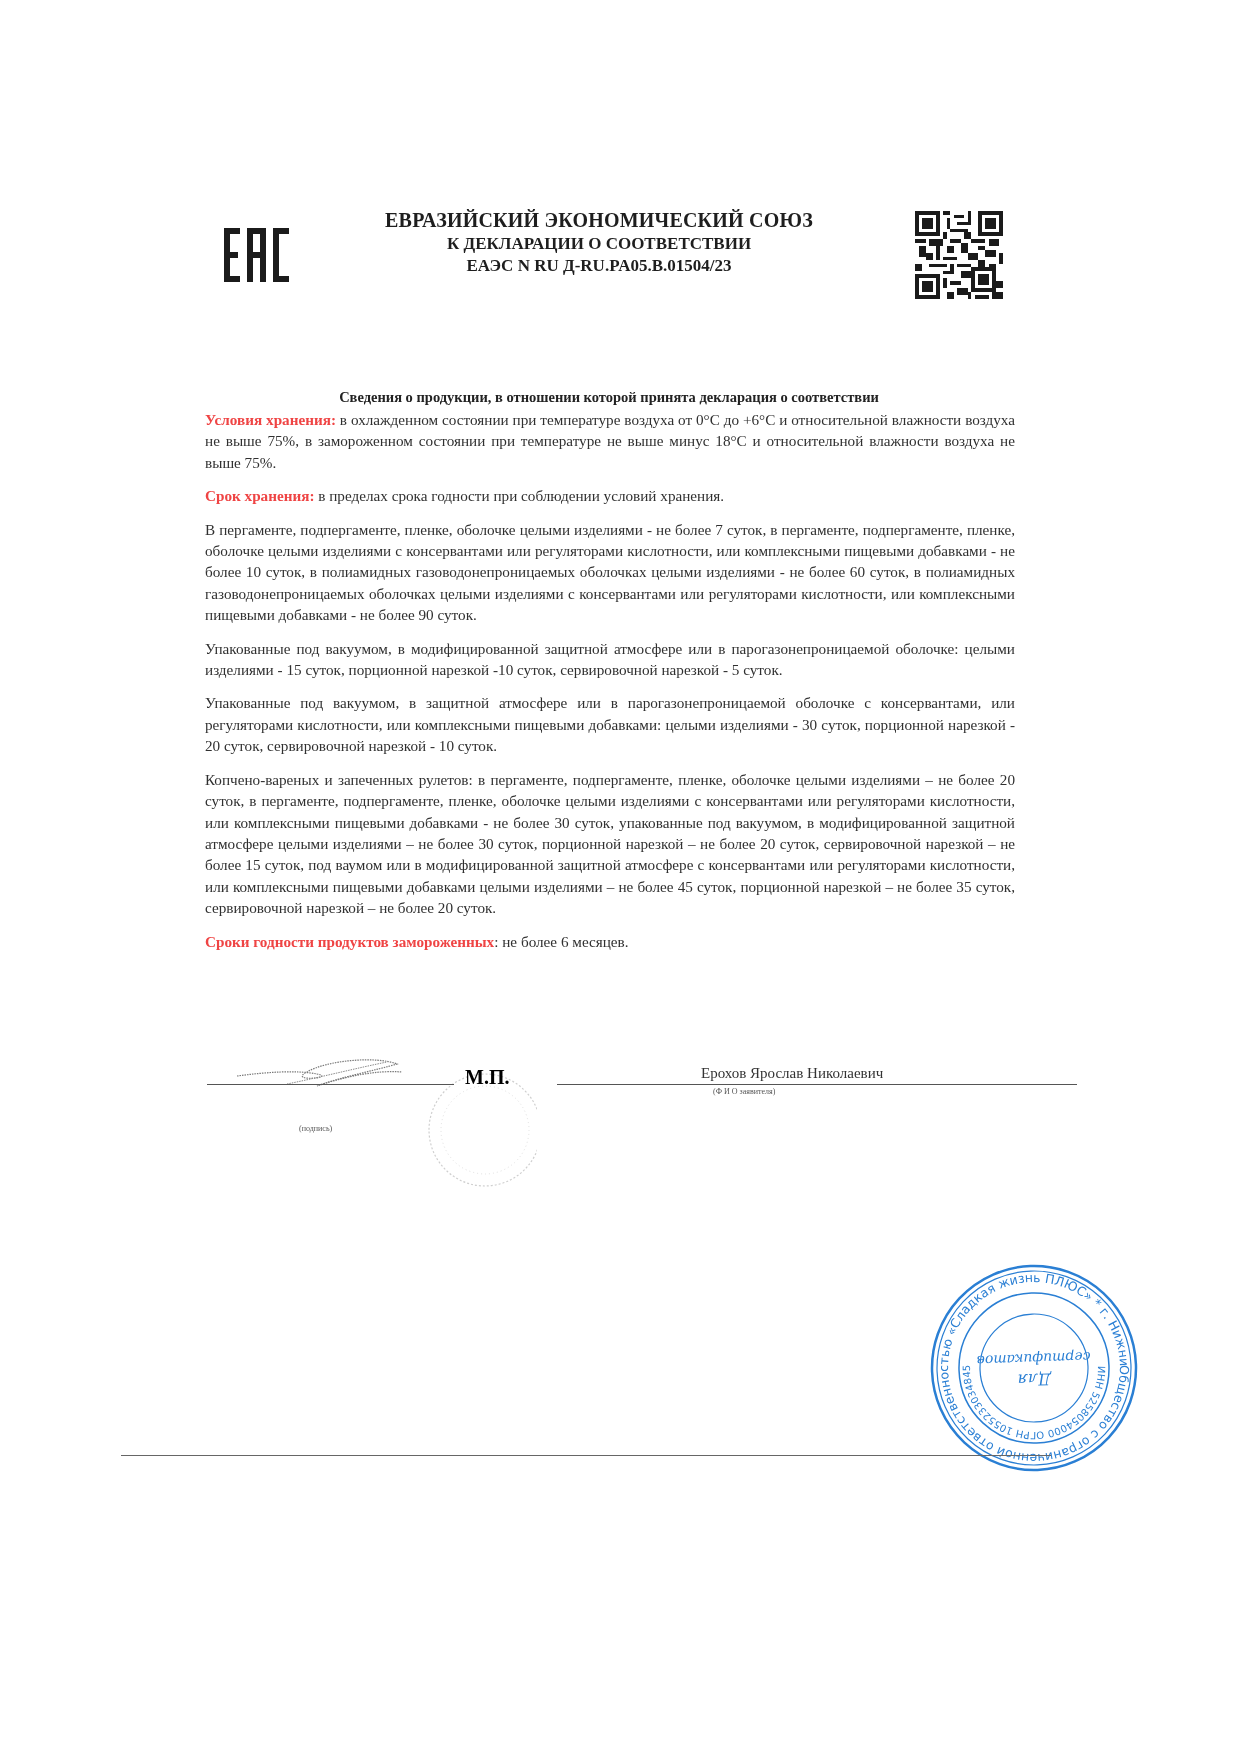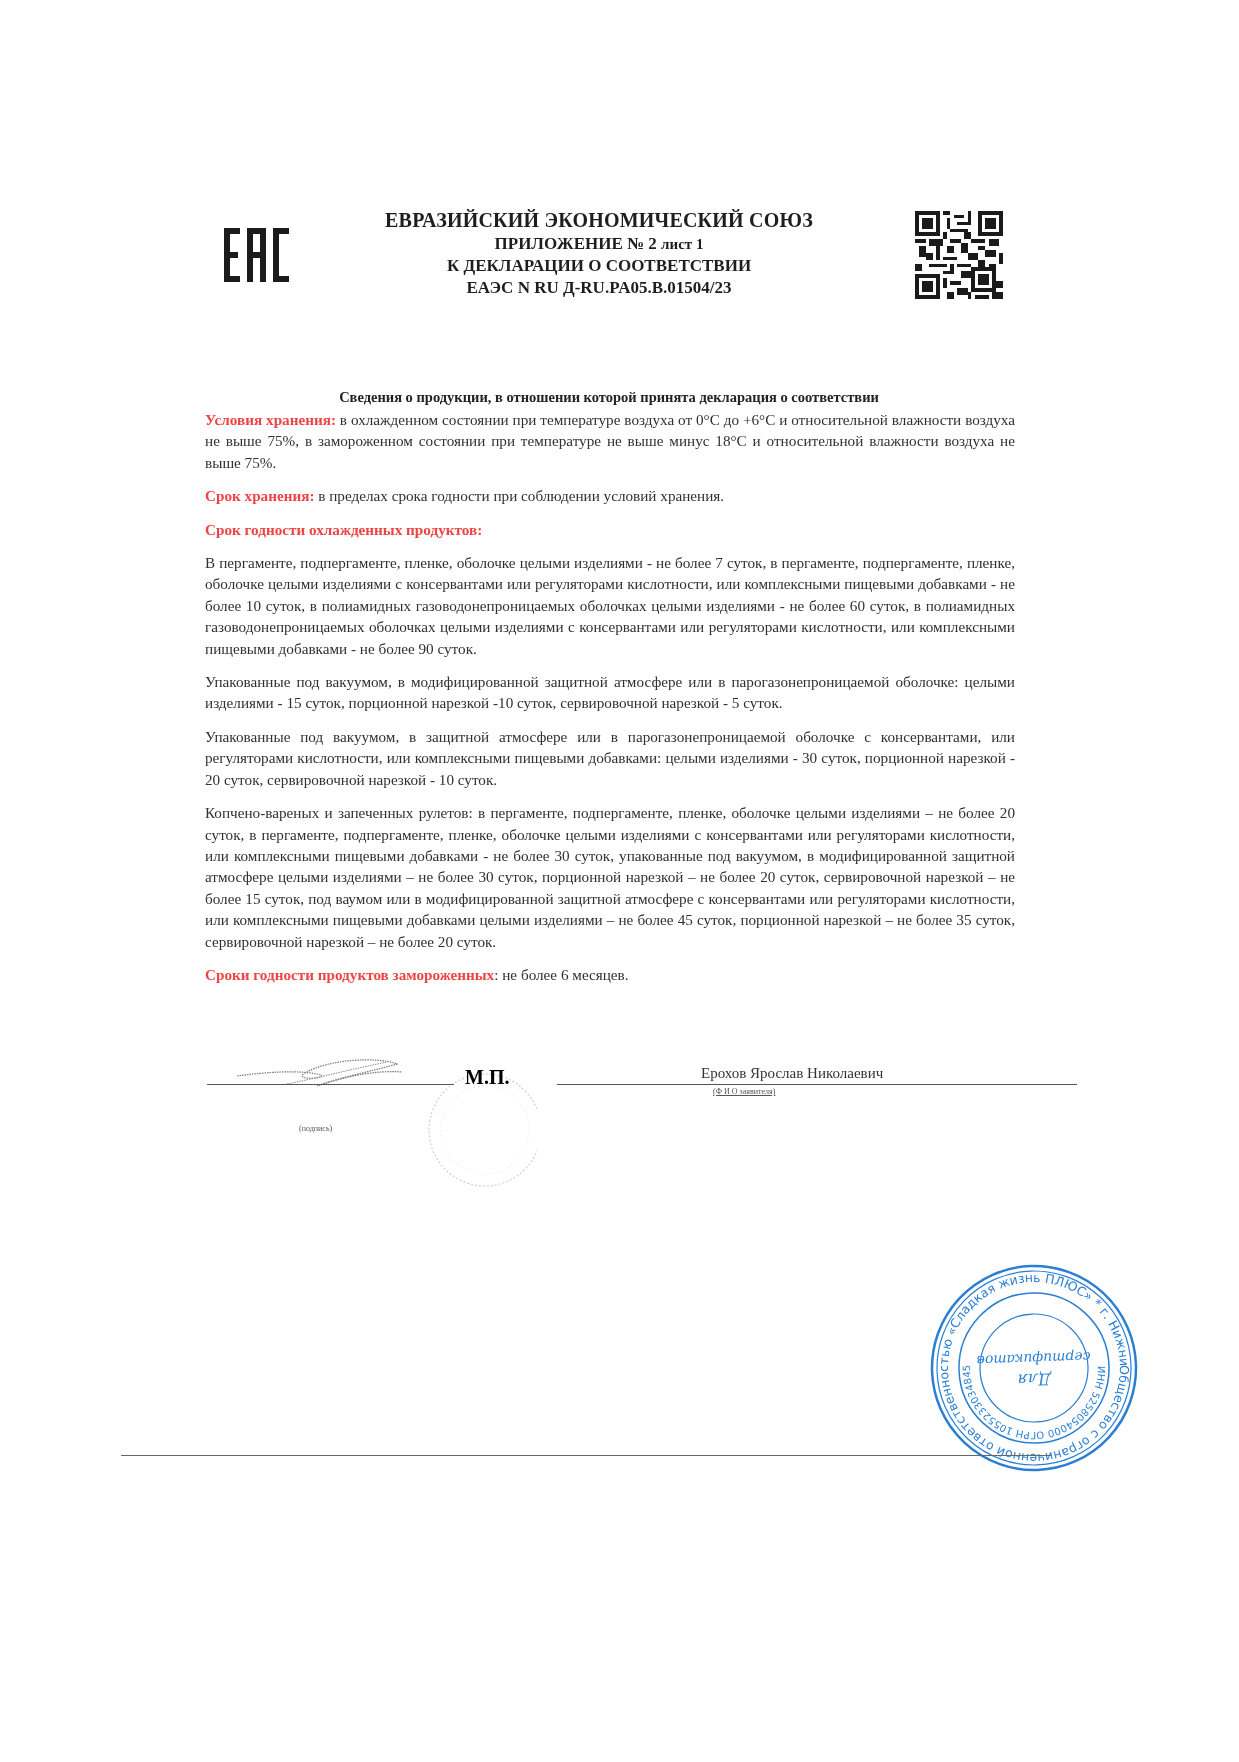--- a/index.html
+++ b/index.html
@@ -23,21 +23,21 @@
             line-height: 21.4px; text-align: justify; color: #303030; }
     .body p { margin: 0 0 12px 0; }
     .body b { color: #ef4444; }
 
     .sig-row { position: absolute; left: 198px; top: 1064px; width: 870px; height: 40px; }
     .sig-line-left { position: absolute; left: 0; top: 20px; width: 247px; border-top: 1px solid #555; }
     .sig-caption-left { position: absolute; left: 92px; top: 23px; font-size: 8px; color: #555; margin-top: 37px; }
     .mp { position: absolute; left: 258px; top: 2px; font-size: 20px; font-weight: bold; color: #000000; }
     .sig-line-right { position: absolute; left: 350px; top: 20px; width: 520px; border-top: 1px solid #555; }
     .signer { position: absolute; left: 458px; top: 1px; font-size: 15px; color: #333; margin-left: 36px; }
-    .sig-caption-right { position: absolute; left: 506px; top: 23px; font-size: 8px; color: #555; text-decoration: underline; }
+    .sig-caption-right { position: absolute; left: 506px; top: 23px; font-size: 8px; color: #555; }
     .signature { position: absolute; left: 218px; top: 1052px; width: 200px; height: 40px; }
     .faint-stamp { position: absolute; left: 416px; top: 1060px; width: 112px; height: 150px; }
 
     .bottom-line { position: absolute; left: 112px; top: 1455px; width: 930px; border-top: 1.5px solid #666; }
 
     .blue-stamp { position: absolute; left: 919px; top: 1262px; width: 212px; height: 212px;
                   transform: rotate(178deg); }
     .blue-stamp svg { width: 100%; height: 100%; }
   </style>
 </head>
@@ -59,24 +59,20 @@
       <rect x="25" y="26" width="19" height="6" fill="#1b1b1b"></rect>
 
       <rect x="51" y="2" width="6" height="54" fill="#1b1b1b"></rect>
       <rect x="51" y="2" width="16" height="6" fill="#1b1b1b"></rect>
       <rect x="51" y="50" width="16" height="6" fill="#1b1b1b"></rect>
     </svg>
   </div>
 
   <div class="header">
     <div class="h1">ЕВРАЗИЙСКИЙ ЭКОНОМИЧЕСКИЙ СОЮЗ</div>
-    <div class="h2">
-      <span>ПРИЛОЖЕНИЕ № 2</span>
-      <small>лист 1</small>
-    </div>
     <div class="h2">К ДЕКЛАРАЦИИ О СООТВЕТСТВИИ</div>
     <div class="h2">ЕАЭС N RU Д-RU.PA05.B.01504/23</div>
   </div>
 
   <div class="qr">
     <svg viewBox="0 0 25 25" width="88" height="92" shape-rendering="crispEdges">
       <g fill="#1a1a1a">
         <rect x="0" y="0" width="7" height="7"></rect>
           <rect x="1" y="1" width="5" height="5" fill="#fff"></rect>
           <rect x="2" y="2" width="3" height="3"></rect>
@@ -134,23 +130,20 @@
 
   <div class="subtitle">Сведения о продукции, в отношении которой принята декларация о соответствии</div>
 
   <div class="body">
     <p>
       <b>Условия хранения:</b><span> в охлажденном состоянии при температуре воздуха от 0°С до +6°С и относительной влажности воздуха не выше 75%, в замороженном состоянии при температуре не выше минус 18°С и относительной влажности воздуха не выше 75%.</span>
     </p>
     <p>
       <b>Срок хранения:</b><span> в пределах срока годности при соблюдении условий хранения.</span>
     </p>
-    <p>
-      <b>Срок годности охлажденных продуктов:</b>
-    </p>
     <p>В пергаменте, подпергаменте, пленке, оболочке целыми изделиями - не более 7 суток, в пергаменте, подпергаменте, пленке, оболочке целыми изделиями с консервантами или регуляторами кислотности, или комплексными пищевыми добавками - не более 10 суток, в полиамидных газоводонепроницаемых оболочках целыми изделиями - не более 60 суток, в полиамидных газоводонепроницаемых оболочках целыми изделиями с консервантами или регуляторами кислотности, или комплексными пищевыми добавками - не более 90 суток.</p>
     <p>Упакованные под вакуумом, в модифицированной защитной атмосфере или в парогазонепроницаемой оболочке: целыми изделиями - 15 суток, порционной нарезкой -10 суток, сервировочной нарезкой - 5 суток.</p>
     <p>Упакованные под вакуумом, в защитной атмосфере или в парогазонепроницаемой оболочке с консервантами, или регуляторами кислотности, или комплексными пищевыми добавками: целыми изделиями - 30 суток, порционной нарезкой - 20 суток, сервировочной нарезкой - 10 суток.</p>
     <p>Копчено-вареных и запеченных рулетов: в пергаменте, подпергаменте, пленке, оболочке целыми изделиями – не более 20 суток, в пергаменте, подпергаменте, пленке, оболочке целыми изделиями с консервантами или регуляторами кислотности, или комплексными пищевыми добавками - не более 30 суток, упакованные под вакуумом, в модифицированной защитной атмосфере целыми изделиями – не более 30 суток, порционной нарезкой – не более 20 суток, сервировочной нарезкой – не более 15 суток, под ваумом или в модифицированной защитной атмосфере с консервантами или регуляторами кислотности, или комплексными пищевыми добавками целыми изделиями – не более 45 суток, порционной нарезкой – не более 35 суток, сервировочной нарезкой – не более 20 суток.</p>
     <p>
       <b>Сроки годности продуктов замороженных</b><span>: не более 6 месяцев.</span>
     </p>
   </div>
 
   <div class="faint-stamp">

